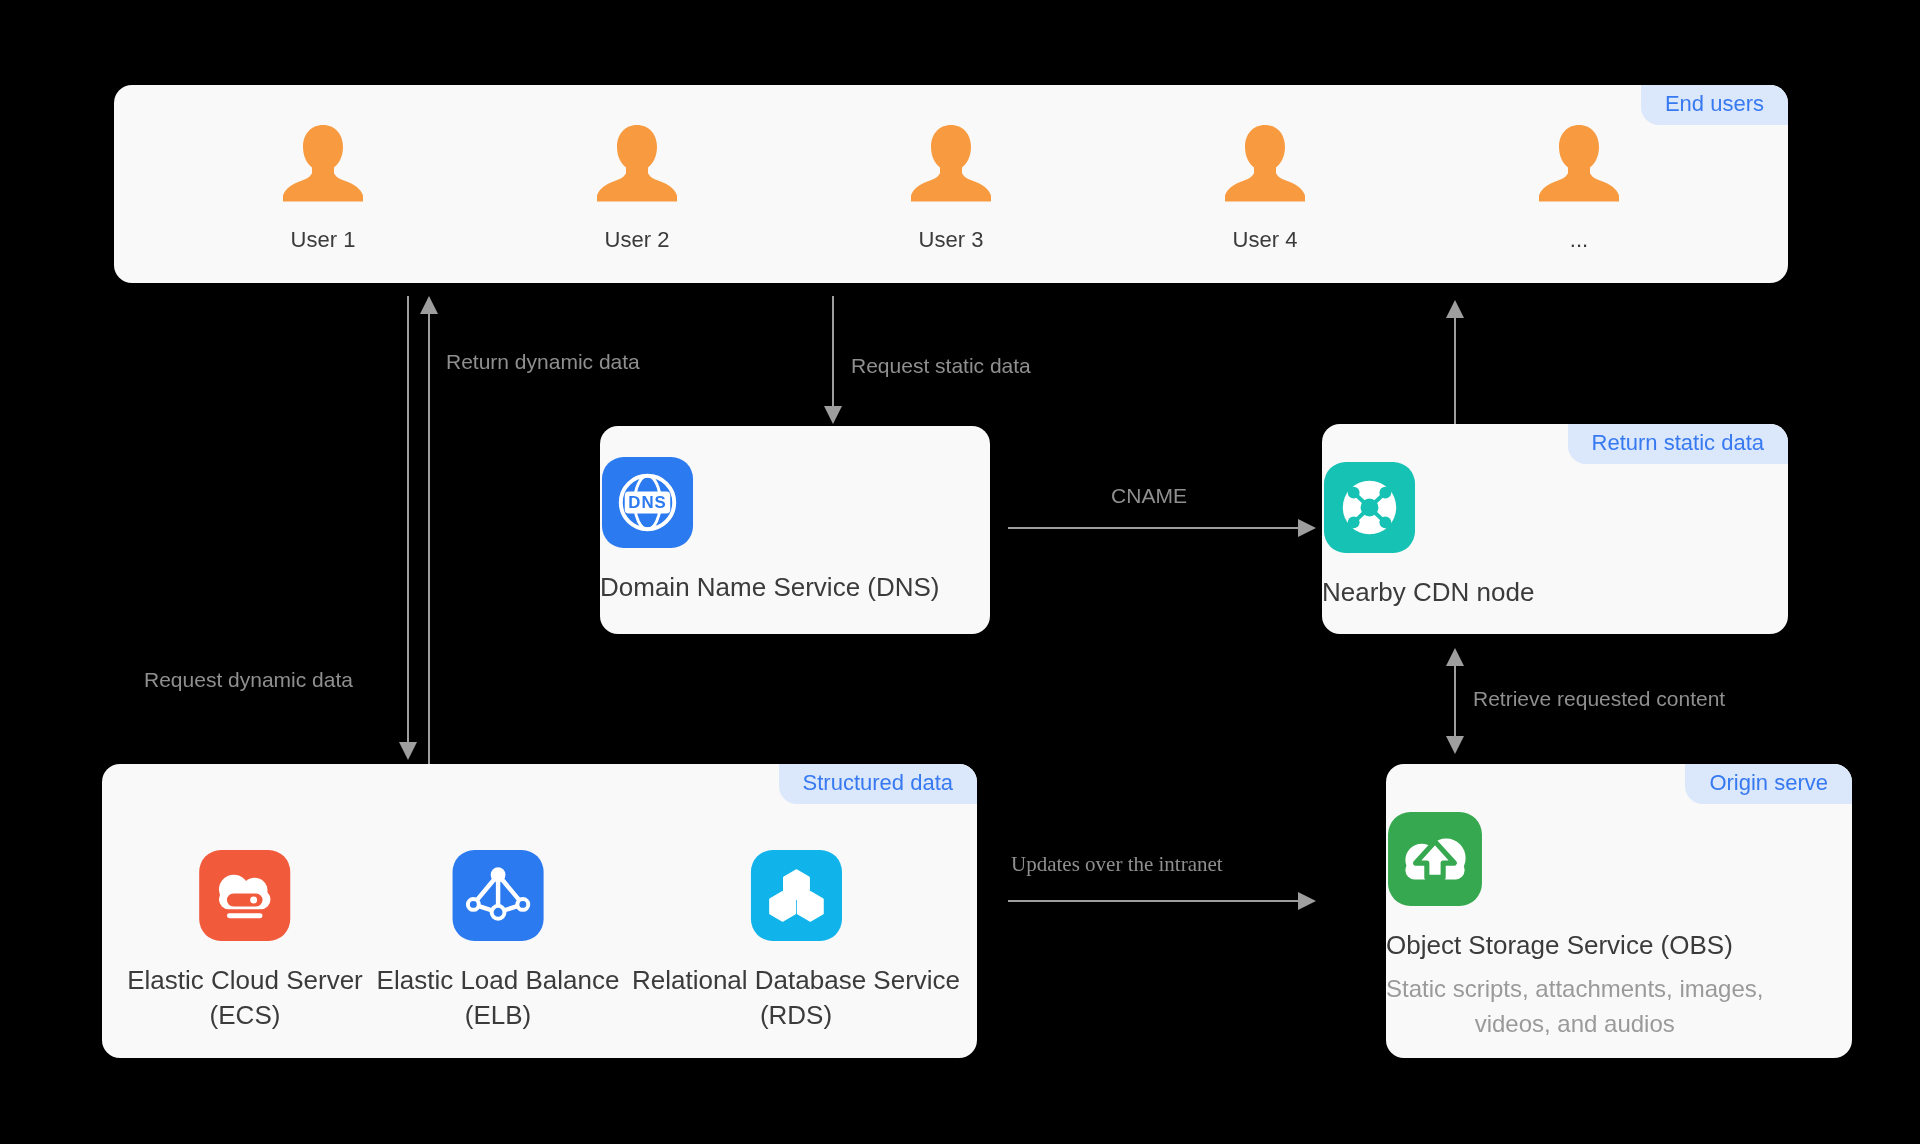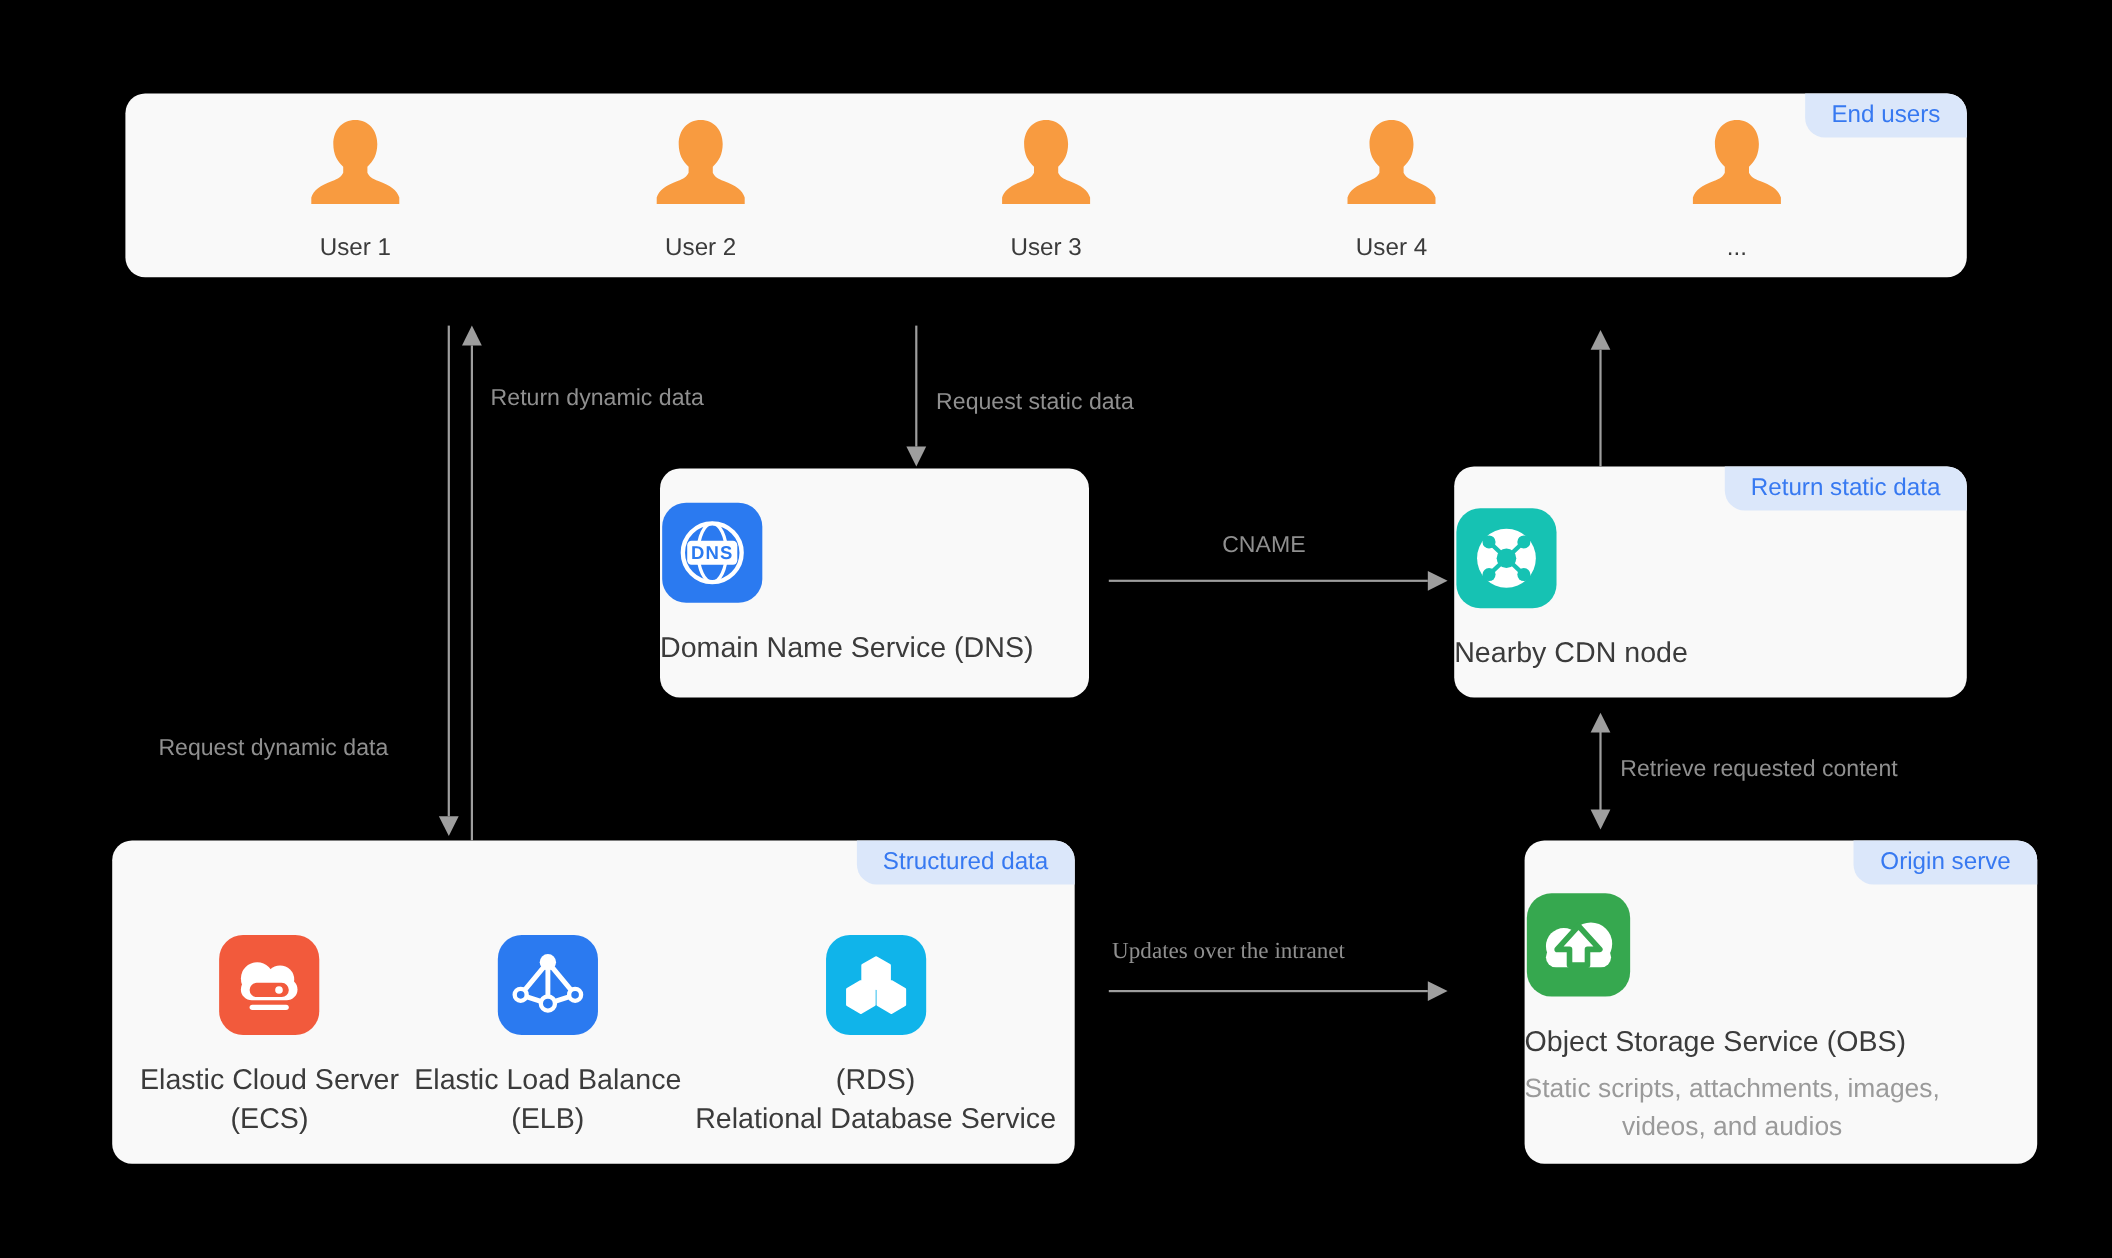--- a/index.html
+++ b/index.html
@@ -27,21 +27,21 @@
   .head-up{position:absolute;width:0;height:0;border-left:9px solid transparent;border-right:9px solid transparent;border-bottom:18px solid #9e9e9e;}
   .head-down{position:absolute;width:0;height:0;border-left:9px solid transparent;border-right:9px solid transparent;border-top:18px solid #9e9e9e;}
   .head-right{position:absolute;width:0;height:0;border-top:9px solid transparent;border-bottom:9px solid transparent;border-left:18px solid #9e9e9e;}
   .icon{display:block;}
 </style>
 </head>
 <body>
 
 <div id="canvas">
 
-  <div class="panel" style="left:114px;top:85px;width:1674px;height:167px;">
+  <div class="panel" style="left:114px;top:85px;width:1674px;height:198px;">
     <div class="badge">End users</div>
     <div class="users-row">
       <div class="user-cell">
         <span class="icon">
           <svg width="96" height="96" viewBox="0 0 96 96">
               <path fill="#f89b40" d="M48 10c12 0 20 9 20 22 0 9-3.5 16-9 20.5v5.5c1.5 3.5 4.5 5.5 10 7.5 11 4 17 8.5 19 15v6H8v-6c2-6.5 8-11 19-15 5.5-2 8.5-4 10-7.5V52.5C31.5 48 28 41 28 32c0-13 8-22 20-22z"></path>
             </svg>
         </span>
         <span class="user-label">User 1</span>
       </div>
@@ -170,22 +170,22 @@
         <svg width="95" height="95" viewBox="0 0 96 96">
           <rect x="2" y="2" width="92" height="92" rx="22" fill="#10b4ea"></rect>
           <g fill="#fff" stroke="#fff" stroke-width="3" stroke-linejoin="round">
             <polygon points="48,23 60.1,30 60.1,44 48,51 35.9,44 35.9,30"></polygon>
             <polygon points="34,45 46.1,52 46.1,66 34,73 21.9,66 21.9,52"></polygon>
             <polygon points="62,45 74.1,52 74.1,66 62,73 49.9,66 49.9,52"></polygon>
           </g>
         </svg>
       </span>
       <div class="svc-label">
+        <div>Relational Database Service</div>
         <div>(RDS)</div>
-        <div>Relational Database Service</div>
       </div>
     </div>
   </div>
 
   <div class="panel" style="left:1386px;top:764px;width:466px;height:294px;">
     <div class="badge">Origin serve</div>
     <div class="center-col" style="justify-content:flex-start;padding-top:46px;">
       <span class="icon">
         <svg width="98" height="98" viewBox="0 0 96 96">
           <rect x="2" y="2" width="92" height="92" rx="22" fill="#36a84f"></rect>

